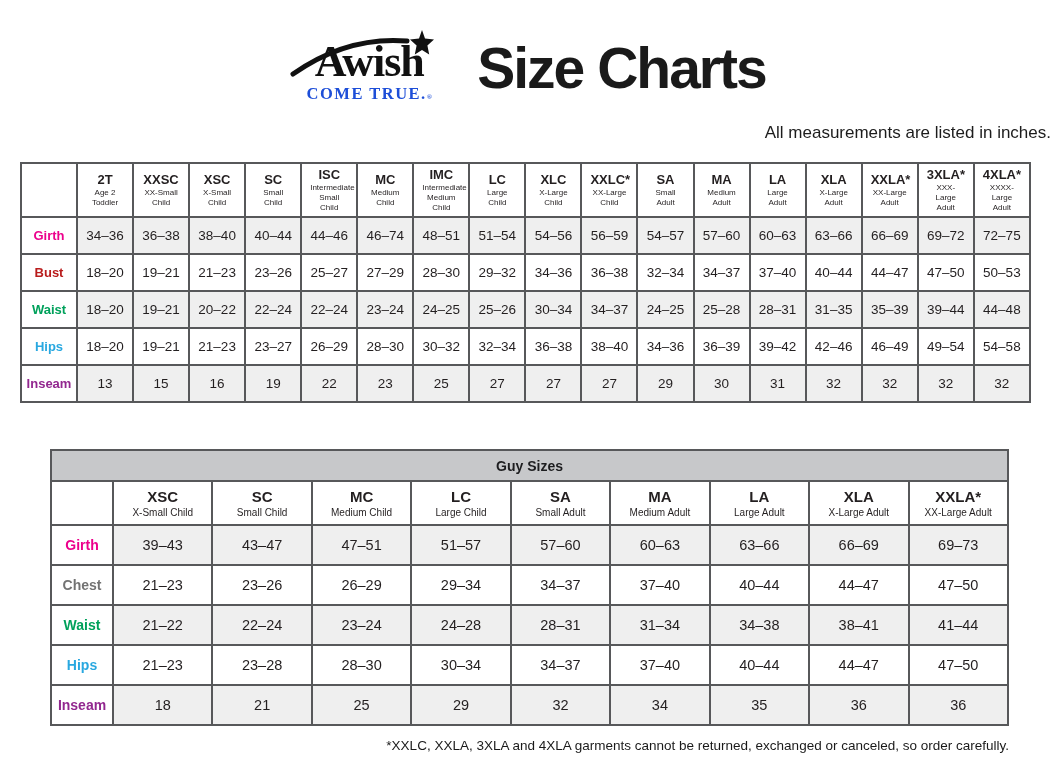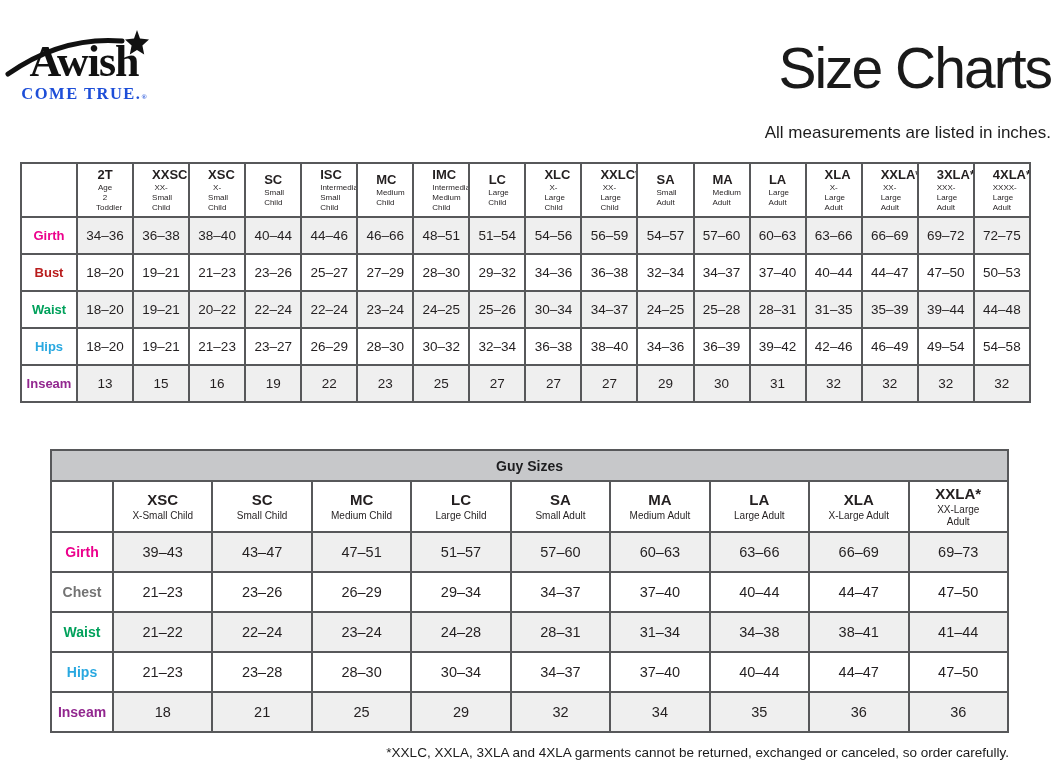--- a/index.html
+++ b/index.html
@@ -1,36 +1,36 @@
 <!DOCTYPE html>
 <html><head>
 <meta charset="utf-8">
 <style>
   * { margin:0; padding:0; box-sizing:border-box; }
   html,body { background:#fff; }
   body { font-family:"Liberation Sans", sans-serif; color:#231F20; }
   .page { position:relative; width:1051px; height:775px; background:#fff; overflow:hidden; }
 
   
-  .header { position:absolute; top:28px; left:0; width:100%; display:flex; justify-content:space-between; align-items:center; gap:24px; }
+  .header { position:absolute; top:28px; left:0; width:100%; display:flex; justify-content:center; align-items:center; gap:24px; }
   .logo { position:relative; width:168px; text-align:center; padding-top:14px; }
   .logo-top { font-family:"Liberation Serif", serif; font-weight:bold; font-size:44px; line-height:0.9; letter-spacing:-1px; color:#111; }
   .logo-bottom { font-family:"Liberation Serif", serif; font-weight:bold; font-size:16.5px; letter-spacing:1.5px; color:#1d4ed8; margin-top:2px; }
   .logo-reg { font-size:7px; vertical-align:baseline; letter-spacing:0; }
   .swoosh { position:absolute; left:0; top:0; width:168px; height:50px; pointer-events:none; }
-  .title { font-size:57px; font-weight:normal; letter-spacing:-2px; color:#1a1a1a; line-height:1;margin-top:6px; }
+  .title { font-size:57px; font-weight:bold; letter-spacing:-2px; color:#1a1a1a; line-height:1;margin-top:6px; }
   .subtitle { position:absolute; top:123px; left:0; width:100%; text-align:right; font-size:17px; color:#1c1c1c; }
 
   
   .sizes { border-collapse:collapse; table-layout:fixed; width:100%; color:#231F20; background:#fff; }
   .sizes th, .sizes td { border:2px solid #57585A; text-align:center; vertical-align:middle; overflow:hidden; }
   .titlebar th { background:#C7C8CA; font-weight:bold; color:#1d1d1f; }
   .girl .titlebar th { height:19px; font-size:13px; }
   .guy  .titlebar th { height:31px; font-size:14px; }
-  .cols th { background:#fff; padding:3px 18px; }
+  .cols th { background:#fff; padding:3px 8px; }
   .code { font-weight:bold; }
   .girl .cols th { height:47px; }
   .guy  .cols th { height:44px; }
   .girl .code { font-size:13px; }
   .girl .desc { font-size:8px; line-height:1.25; font-weight:normal; margin-top:1px; }
   .guy .code { font-size:15px; }
   .guy .desc { font-size:10px; line-height:1.2; font-weight:normal; margin-top:2px; }
   .girl tbody tr { height:37px; }
   .guy tbody tr { height:40px; }
   .girl tbody td { font-size:13.5px; }
@@ -160,21 +160,21 @@
           </tr>
       </thead>
       <tbody>
           <tr class="stripe">
             <th class="rowlabel" style="color: rgb(236, 0, 140);">Girth</th>
             <td>34–36</td>
             <td>36–38</td>
             <td>38–40</td>
             <td>40–44</td>
             <td>44–46</td>
-            <td>46–66</td>
+            <td>46–74</td>
             <td>48–51</td>
             <td>51–54</td>
             <td>54–56</td>
             <td>56–59</td>
             <td>54–57</td>
             <td>57–60</td>
             <td>60–63</td>
             <td>63–66</td>
             <td>66–69</td>
             <td>69–72</td>

